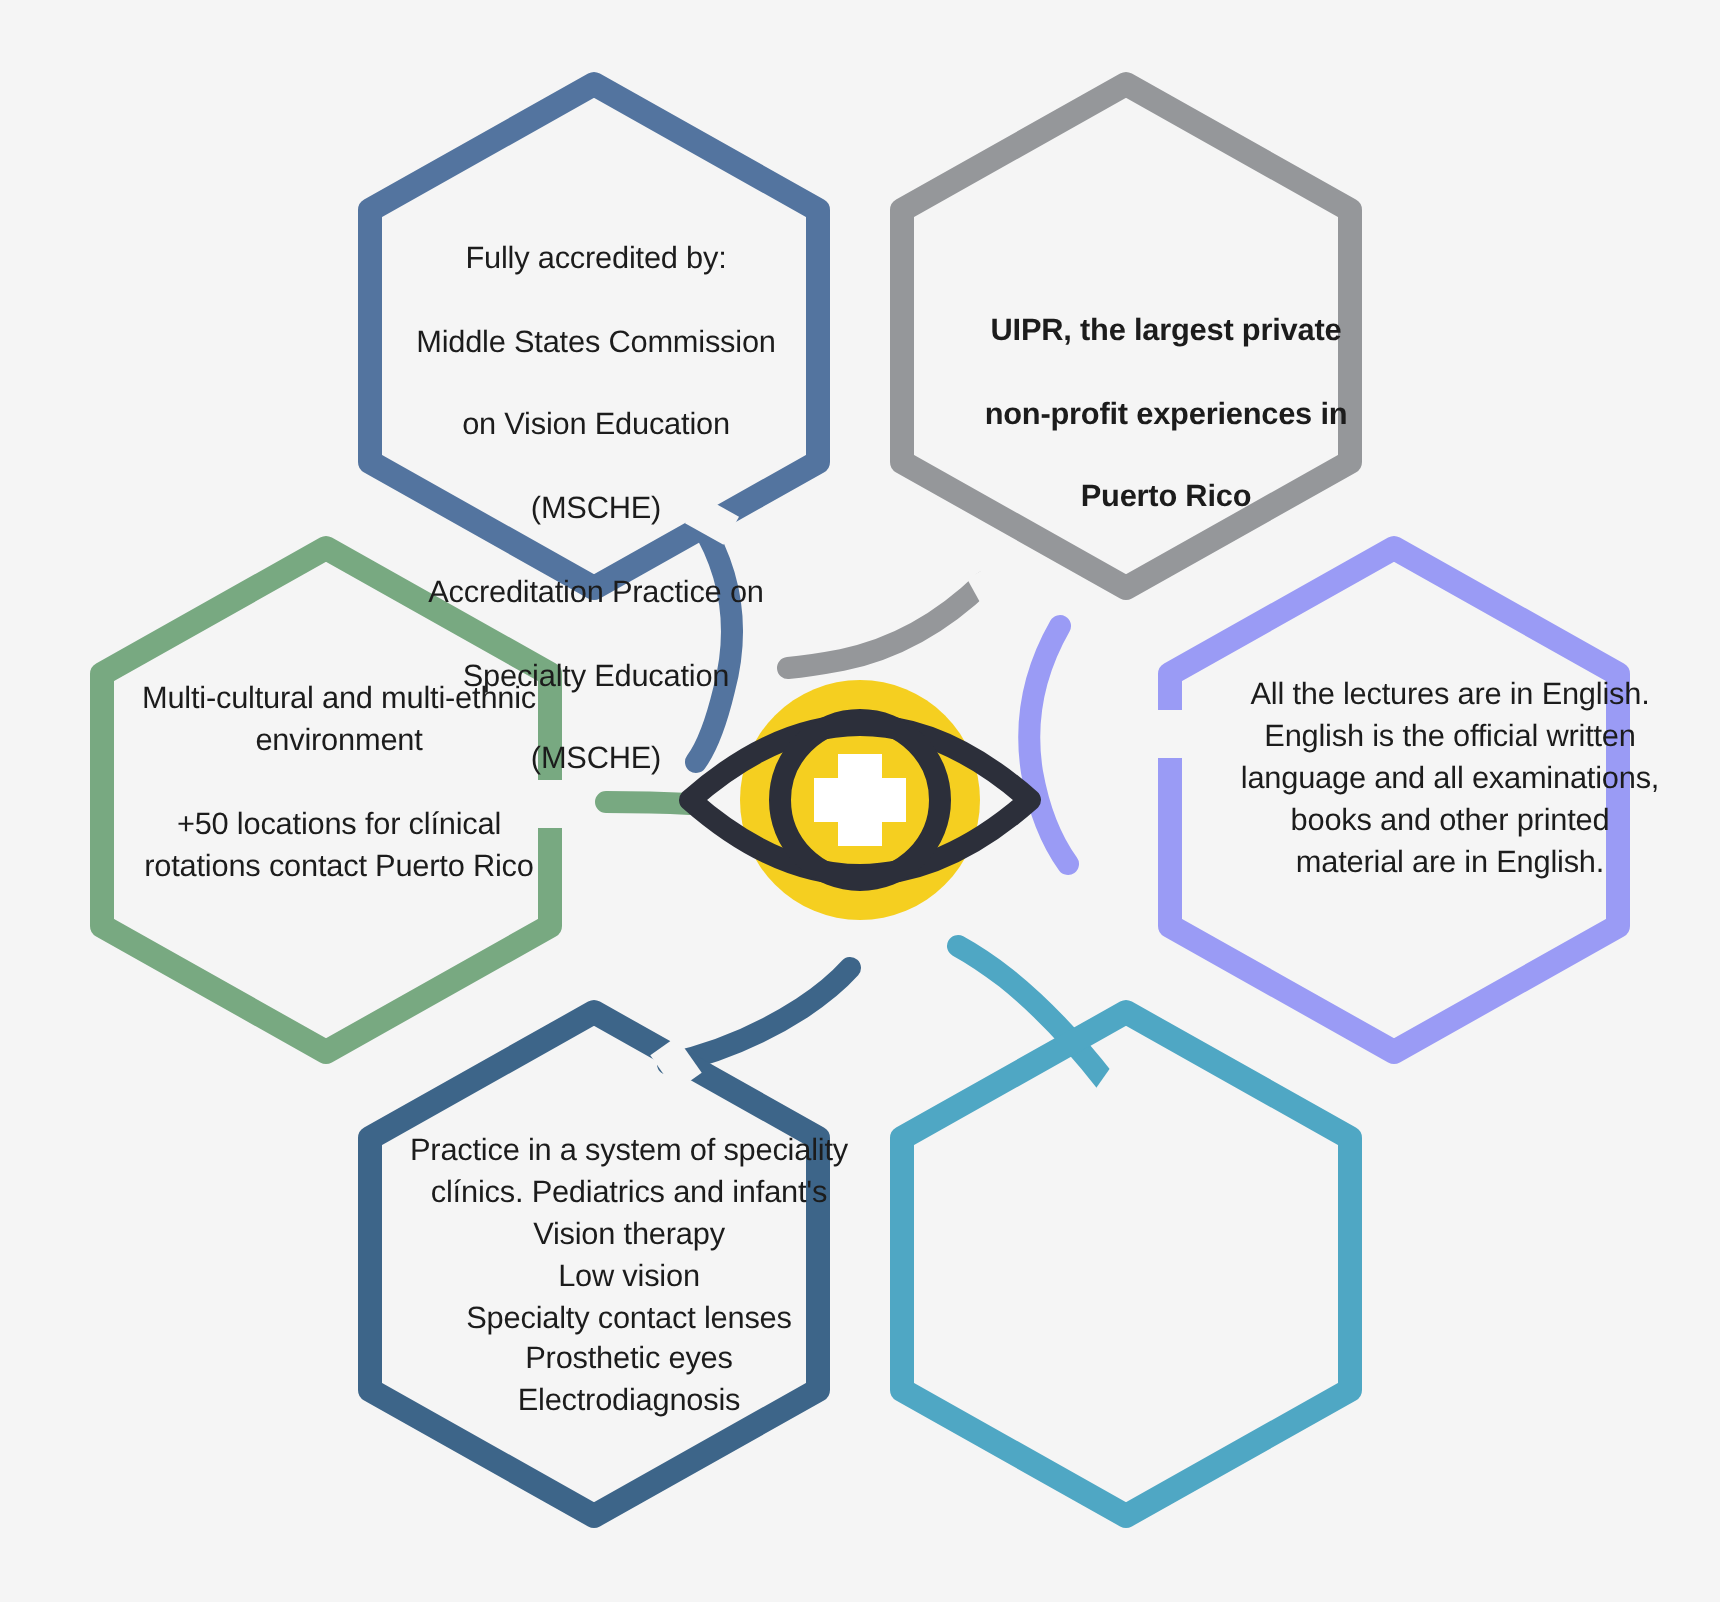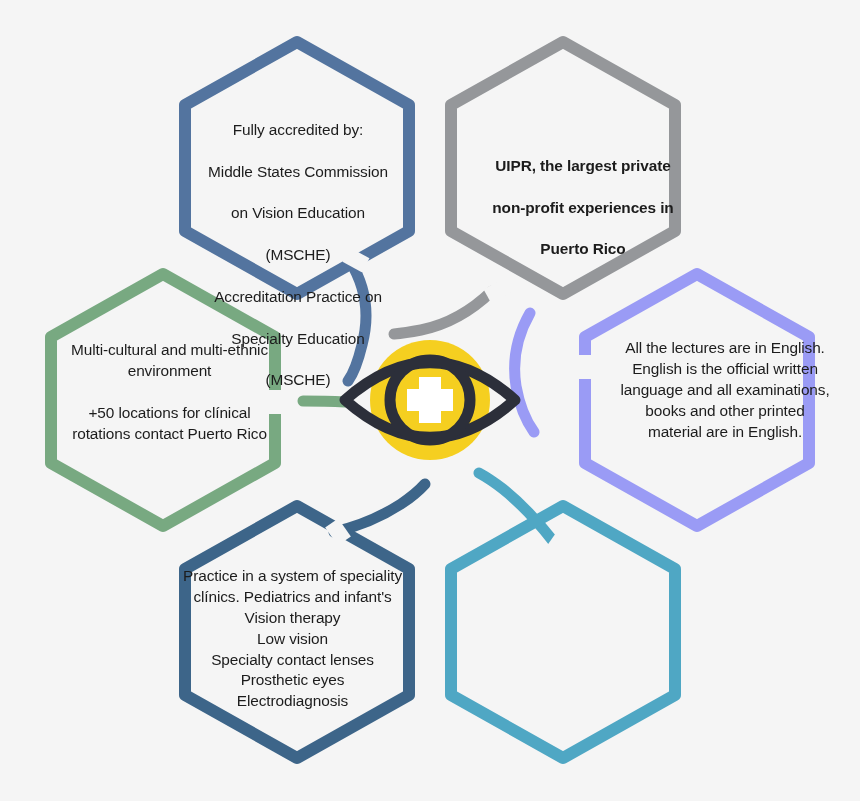--- a/index.html
+++ b/index.html
@@ -41,21 +41,21 @@
     left: 476px; top: 135px; width: 214px;
     font-weight: bold;
   }
   #text-language {
     left: 618px; top: 338px; width: 214px;
   }
   #text-clinical-experiences {
     left: 459px; top: 580px; width: 214px;
   }
   #text-specialty-clinics {
-    left: 182px; top: 566px; width: 221px;
+    left: 204px; top: 566px; width: 221px;
   }
   #text-environment {
     left: 62px; top: 340px; width: 215px;
   }
 </style>
 </head>
 <body>
 
 <div id="canvas" style="background: rgb(245, 245, 245);">
 

